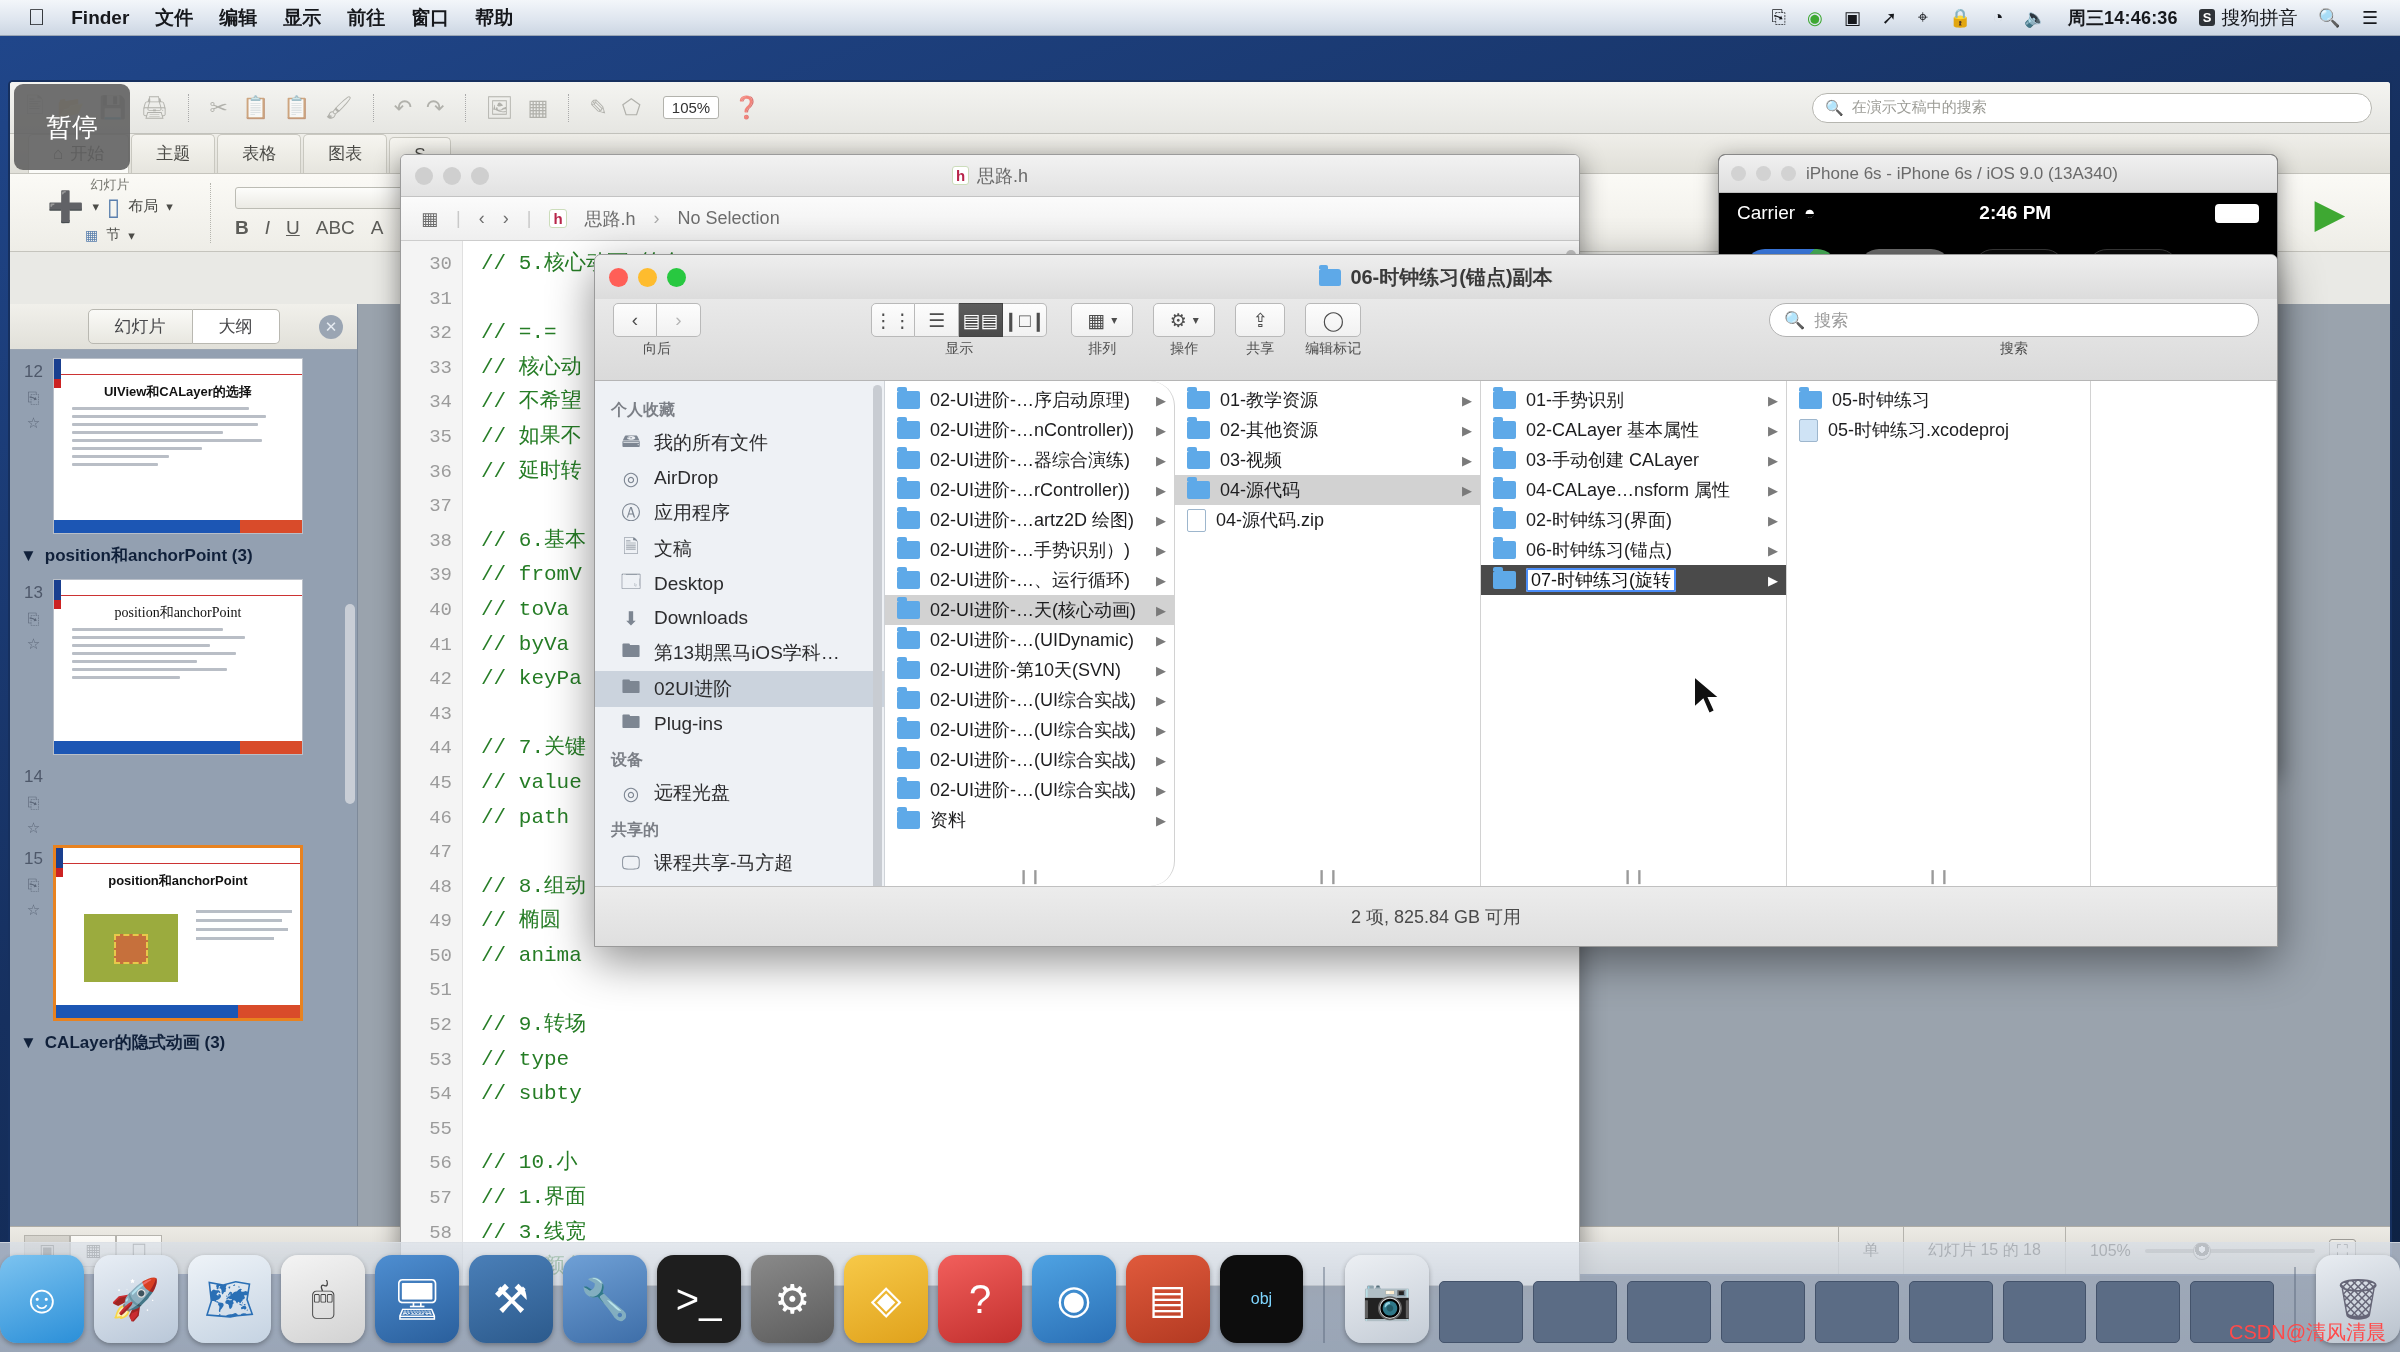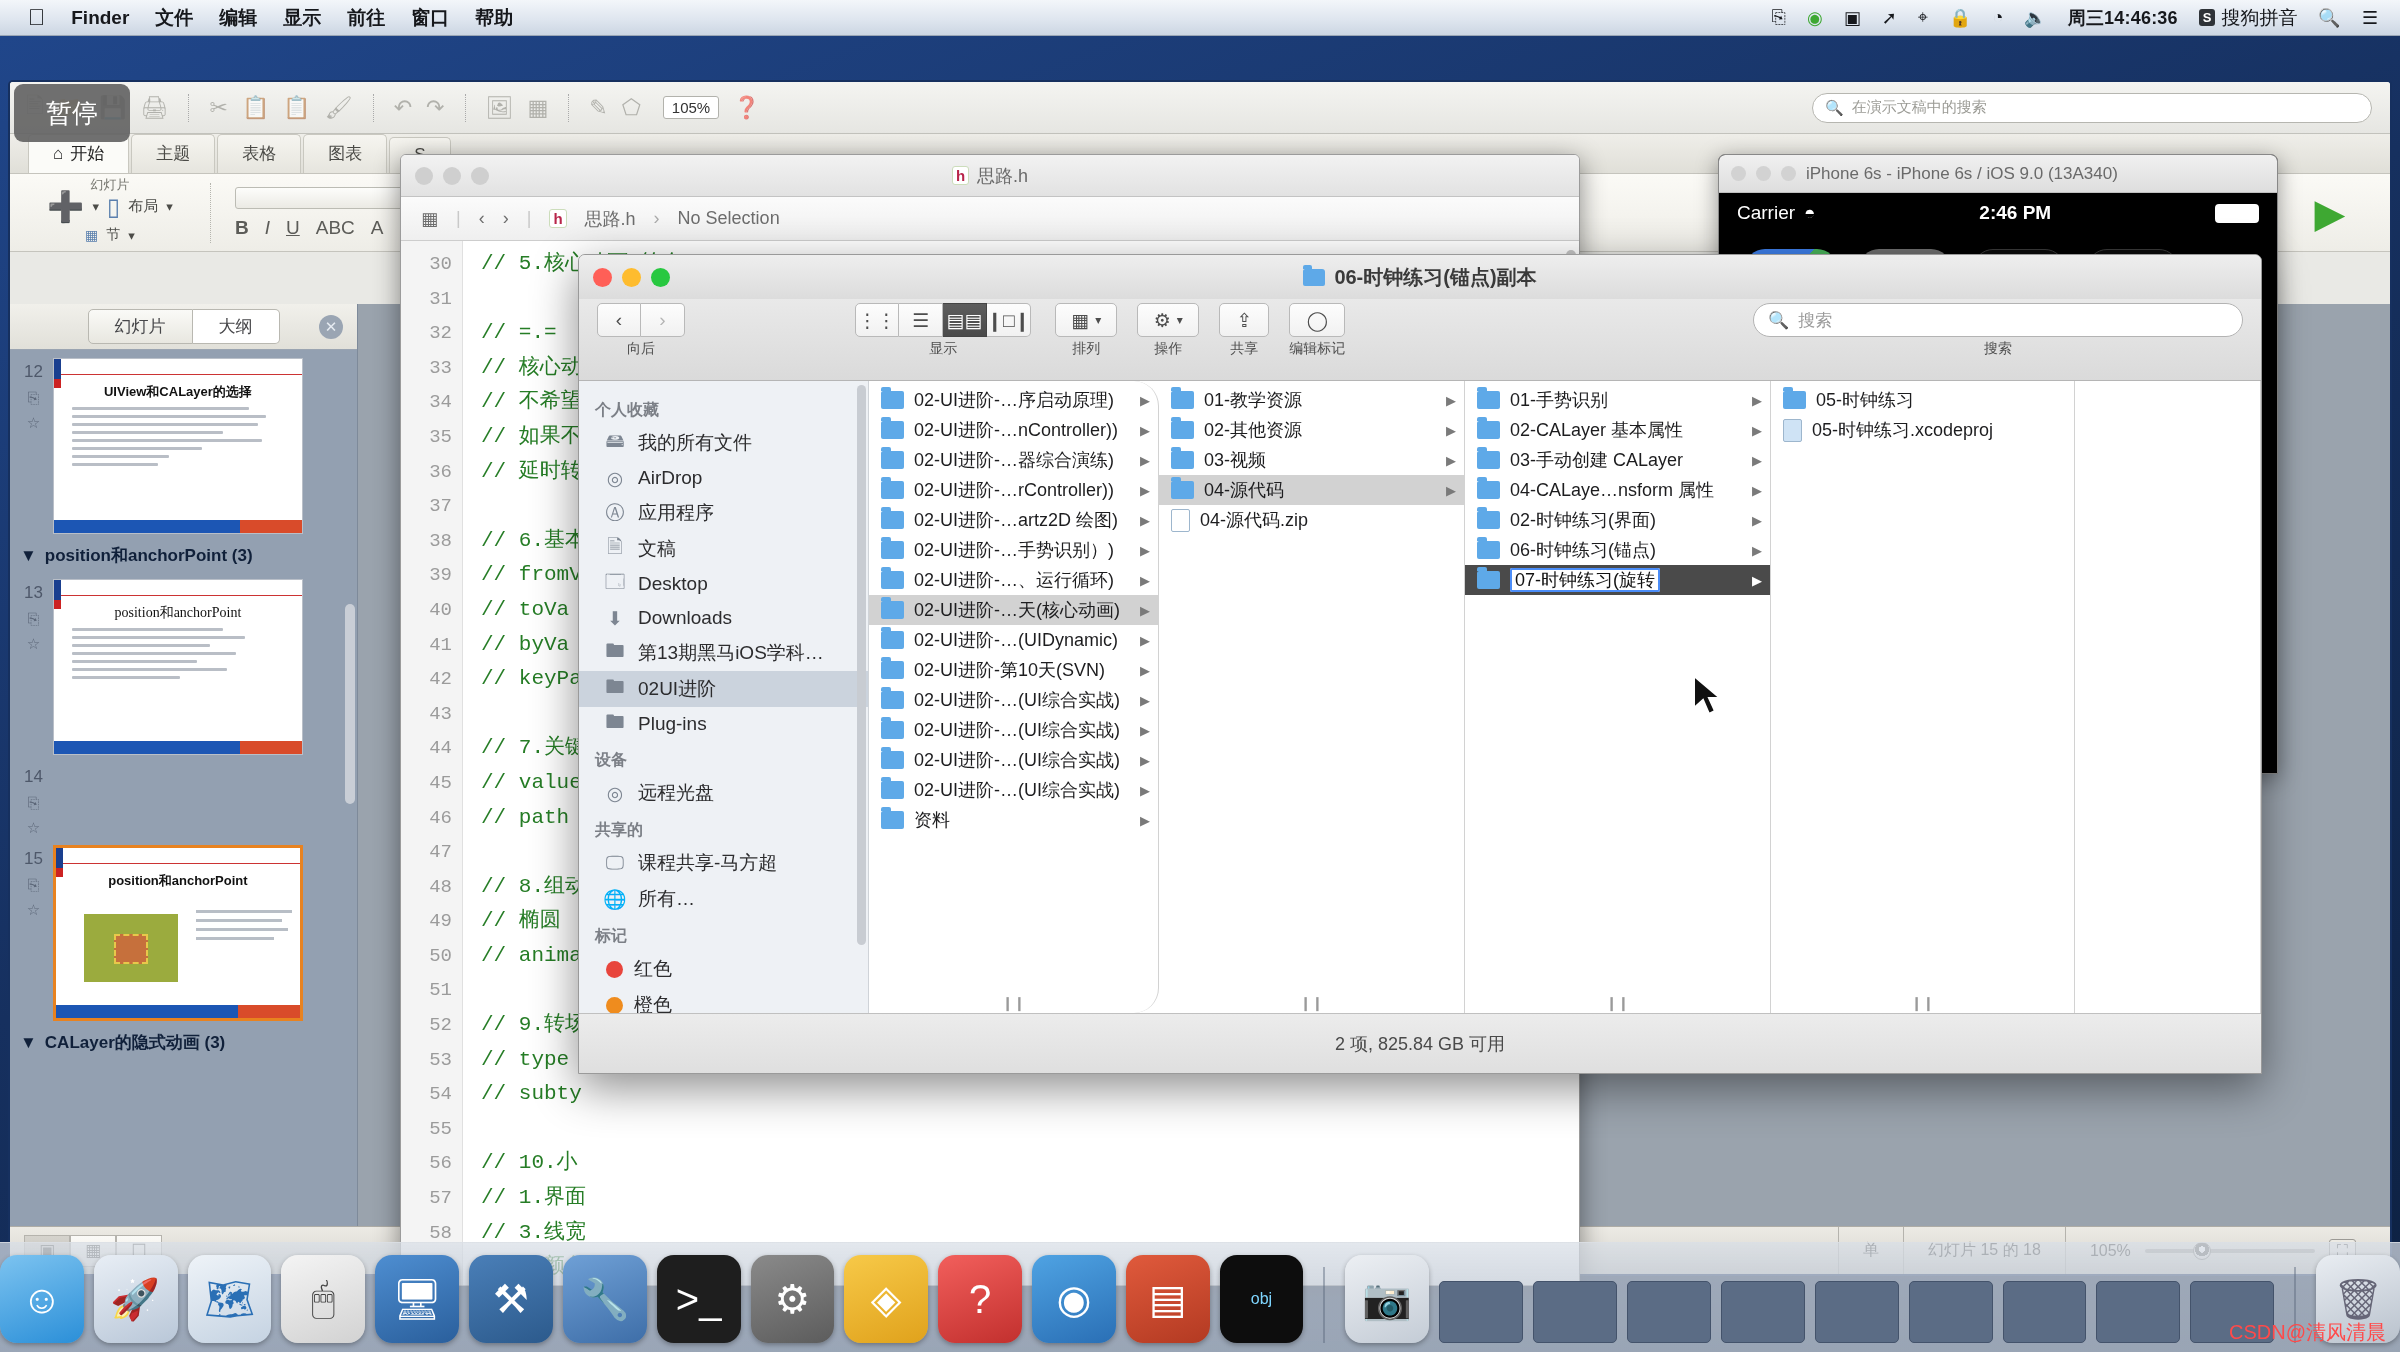--- a/index.html
+++ b/index.html
@@ -194,21 +194,21 @@
   .batt{width:44px;height:19px;border:2px solid #fff;border-radius:4px;background:#fff;}
   #sim-apps{display:flex;gap:22px;padding:16px 26px;}
   .appicon{width:92px;height:92px;border-radius:20px;background:#6f6f6f;}
   .appicon.maps{background:linear-gradient(135deg,#3d7ee8 0 38%,#49b35a 38% 66%,#e8c93d 66%);}
   .appicon.wire{background:#0b0b0b;border:1px solid #3a3a3a;position:relative;overflow:hidden;}
   .appicon.wire:before,.appicon.wire:after{content:"";position:absolute;left:-10%;top:50%;width:120%;height:1px;background:#555;}
   .appicon.wire:before{transform:rotate(38deg);} .appicon.wire:after{transform:rotate(-38deg);}
 
   
   #finder{
-    position:absolute;left:578px;top:218px;width:1684px;height:820px;
+    position:absolute;left:594px;top:218px;width:1684px;height:693px;
     background:#ececec;border:1px solid #9a9a9a;border-radius:7px 7px 0 0;
     box-shadow:0 14px 46px rgba(0,0,0,.45);overflow:hidden;z-index:40;
   }
   #fd-title{
     height:44px;background:linear-gradient(180deg,#eeeeee,#dcdcdc);
     display:flex;align-items:center;padding:0 14px;position:relative;
   }
   #fd-title .tl i{width:19px;height:19px;}
   #fd-title .tl i.r{background:#ff5f57;} #fd-title .tl i.y{background:#febc2e;} #fd-title .tl i.g{background:#28c840;}
   #fd-title .ct{position:absolute;left:0;right:0;text-align:center;font-size:20px;color:#3a3a3a;font-weight:bold;
@@ -279,21 +279,21 @@
   }
   .dk{width:88px;height:88px;border-radius:17px;display:flex;align-items:center;justify-content:center;
       font-size:40px;color:#fff;box-shadow:0 2px 5px rgba(0,0,0,.3);}
   .dksep{width:2px;height:76px;background:rgba(90,105,125,.45);margin:0 10px;}
   .dkwin{width:88px;height:62px;border-radius:5px;background:#5b6c85;border:1px solid #44536b;
          display:flex;align-items:center;justify-content:center;font-size:13px;color:#cfd8e4;overflow:hidden;}
   #watermark{position:absolute;right:14px;bottom:6px;color:#ff4a4a;font-size:20px;z-index:950;}
 
   
   #pause{
-    position:absolute;left:14px;top:48px;width:116px;height:58px;
+    position:absolute;left:14px;top:48px;width:116px;height:86px;
     background:rgba(100,100,100,.92);border-radius:9px;
     display:flex;align-items:center;justify-content:center;
     color:#fff;font-size:26px;z-index:80;
   }
   
   #cursor{position:absolute;left:1692px;top:638px;z-index:800;}
 </style>
 </head>
 <body>
 

